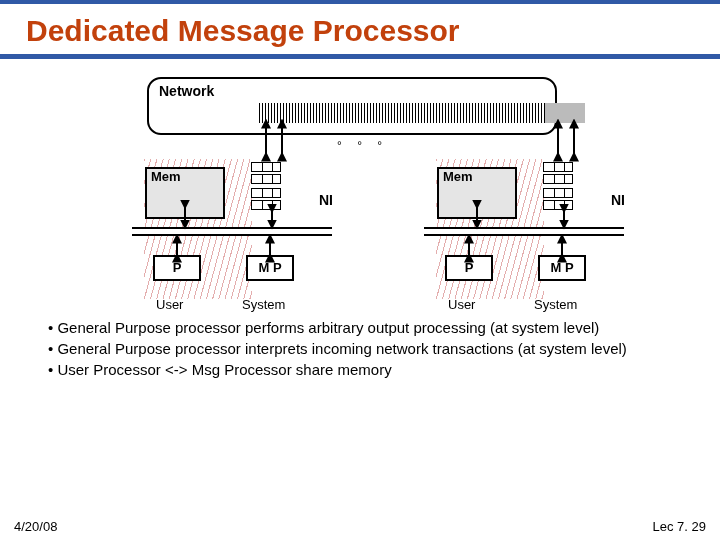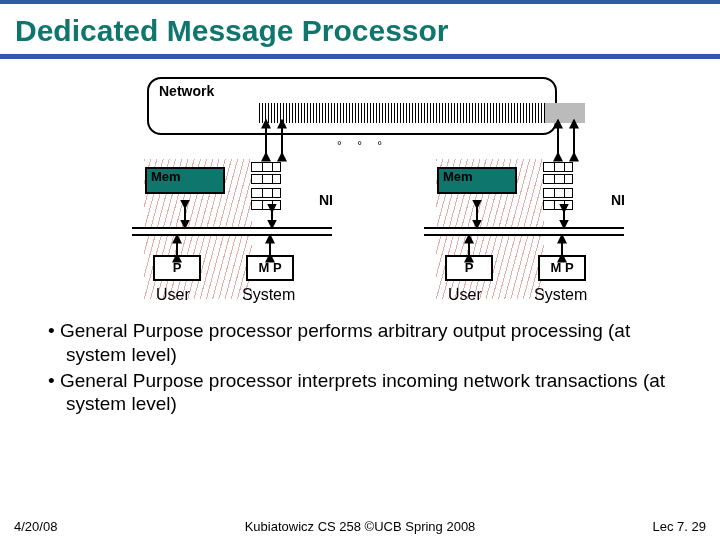--- a/index.html
+++ b/index.html
@@ -1,44 +1,44 @@
 <!DOCTYPE html>
 <html><head>
 <meta charset="utf-8">
 <style>
   * { margin: 0; padding: 0; box-sizing: border-box; }
   body { width: 720px; height: 540px; font-family: "Comic Sans MS", cursive, sans-serif; background: #fff; position: relative; }
-  .title { font-size: 30px; font-weight: bold; padding: 10px 0 4px 15px; color: #0f766e; }
+  .title { font-size: 30px; font-weight: bold; padding: 10px 0 4px 26px; color: #c2410c; }
   .rule-under { height: 5px; background: #3059a6; margin: 2px 0 0 0; }
   .rule-top { height: 4px; background: #3059a6; margin-top: 0; }
   .diagram { position: relative; width: 720px; height: 260px; }
   .network-box { position: absolute; left: 147px; top: 18px; width: 410px; height: 58px; border: 2px solid #000; border-radius: 14px; background: #fff; text-align: right; }
   .network-label { position: absolute; left: 10px; top: 4px; font-size: 14px; font-weight: bold; }
   .network-inner { position: absolute; left: 110px; top: 24px; width: 286px; height: 20px; background: repeating-linear-gradient(90deg,#000 0 1px,transparent 1px 3px); }
   .network-knob { position: absolute; left: 396px; top: 24px; width: 40px; height: 20px; background: #bbb; }
   .ellipsis { position: absolute; left: 337px; top: 80px; font-size: 12px; letter-spacing: 6px; }
-  .mem { position: absolute; width: 80px; height: 27px; border: 2px solid #000; background: #0f766e; font-size: 13px; font-weight: bold; padding-left: 4px; }
+  .mem { position: absolute; width: 80px; height: 52px; border: 2px solid #000; background: #e5e5e5; font-size: 13px; font-weight: bold; padding-left: 4px; }
   .memL { left: 145px; top: 108px; } .memR { left: 437px; top: 108px; }
   .ni-group { position: absolute; width: 70px; height: 54px; }
   .niL { left: 245px; top: 95px; } .niR { left: 537px; top: 95px; }
   .ni-buf { position: absolute; width: 30px; height: 10px; border: 1px solid #000; }
   .ni-buf .seg { position: absolute; top: 0; bottom: 0; width: 1px; background: #000; }
   .ni-lab { position: absolute; right: -18px; top: 38px; font-size: 14px; font-weight: bold; padding-left: 20px; }
   .bus { position: absolute; height: 9px; border-top: 2px solid #000; border-bottom: 2px solid #000; background: #fff; }
   .busL { left: 132px; top: 168px; width: 200px; } .busR { left: 424px; top: 168px; width: 200px; }
   .pbox { position: absolute; width: 48px; height: 26px; border: 2px solid #000; text-align: center; line-height: 22px; font-size: 13px; font-weight: bold; background: #fff; }
   .pL { left: 153px; top: 196px; } .mpL { left: 246px; top: 196px; }
   .pR { left: 445px; top: 196px; } .mpR { left: 538px; top: 196px; }
-  .role { position: absolute; font-size: 16px; top: 227px; }
+  .role { position: absolute; font-size: 13px; top: 238px; }
   .rUL { left: 156px; } .rSL { left: 242px; } .rUR { left: 448px; } .rSR { left: 534px; }
   .hatching { position: absolute; background: repeating-linear-gradient(105deg,#d99 0 1px,transparent 1px 6px); opacity: 0.8; }
   .hatL { left: 144px; top: 100px; width: 108px; height: 140px; z-index: -1; }
   .hatR { left: 436px; top: 100px; width: 108px; height: 140px; z-index: -1; }
   svg.arrows { position: absolute; left: 0; top: 0; }
-  .bullets { padding: 0 28px 0 48px; font-size: 19px; line-height: 1.25; }
+  .bullets { padding: 0 28px 0 48px; font-size: 15px; line-height: 1.25; }
   .bullets li { margin-bottom: 2px; list-style: none; text-indent: -18px; padding-left: 18px; }
   .bullets li::before { content: "• "; }
   .footer { position: absolute; left: 0; bottom: 6px; width: 720px; font-size: 13px; padding: 0 14px; display: flex; justify-content: space-between; }
   .footer .mid { position: absolute; left: 50%; transform: translateX(-50%); }
 </style>
 </head>
 <body>
 
 <div class="rule-top"></div>
 <div class="title">Dedicated Message Processor</div>
@@ -127,19 +127,19 @@
     <line x1="477" y1="148" x2="477" y2="168" stroke="#000" stroke-width="2" marker-end="url(#ah)" marker-start="url(#ah)"></line>
     <line x1="564" y1="152" x2="564" y2="168" stroke="#000" stroke-width="2" marker-end="url(#ah)" marker-start="url(#ah)"></line>
     <line x1="469" y1="196" x2="469" y2="177" stroke="#000" stroke-width="2" marker-end="url(#ah)" marker-start="url(#ah)"></line>
     <line x1="562" y1="196" x2="562" y2="177" stroke="#000" stroke-width="2" marker-end="url(#ah)" marker-start="url(#ah)"></line>
   </svg>
 </div>
 
 <ul class="bullets">
   <li>General Purpose processor performs arbitrary output processing (at system level)</li>
   <li>General Purpose processor interprets incoming network transactions (at system level)</li>
+  <li>User Processor &lt;-&gt; Msg Processor share memory</li>
 </ul>
 
 <div class="footer">
   <span>4/20/08</span>
-  <span class="mid">Kubiatowicz CS 258 ©UCB Spring 2008</span>
   <span>Lec 7. 29</span>
 </div>
 
 </body></html>

